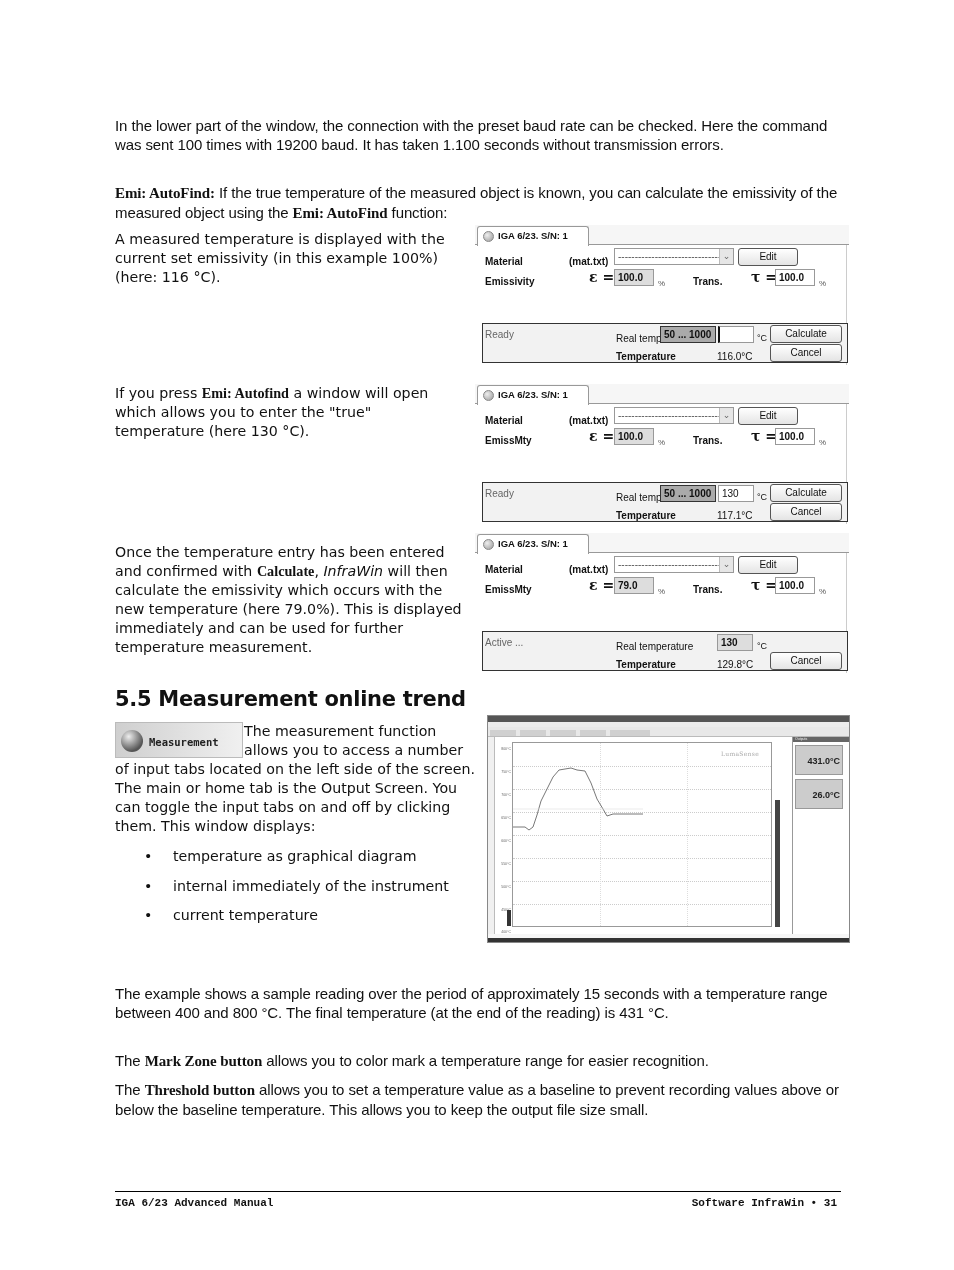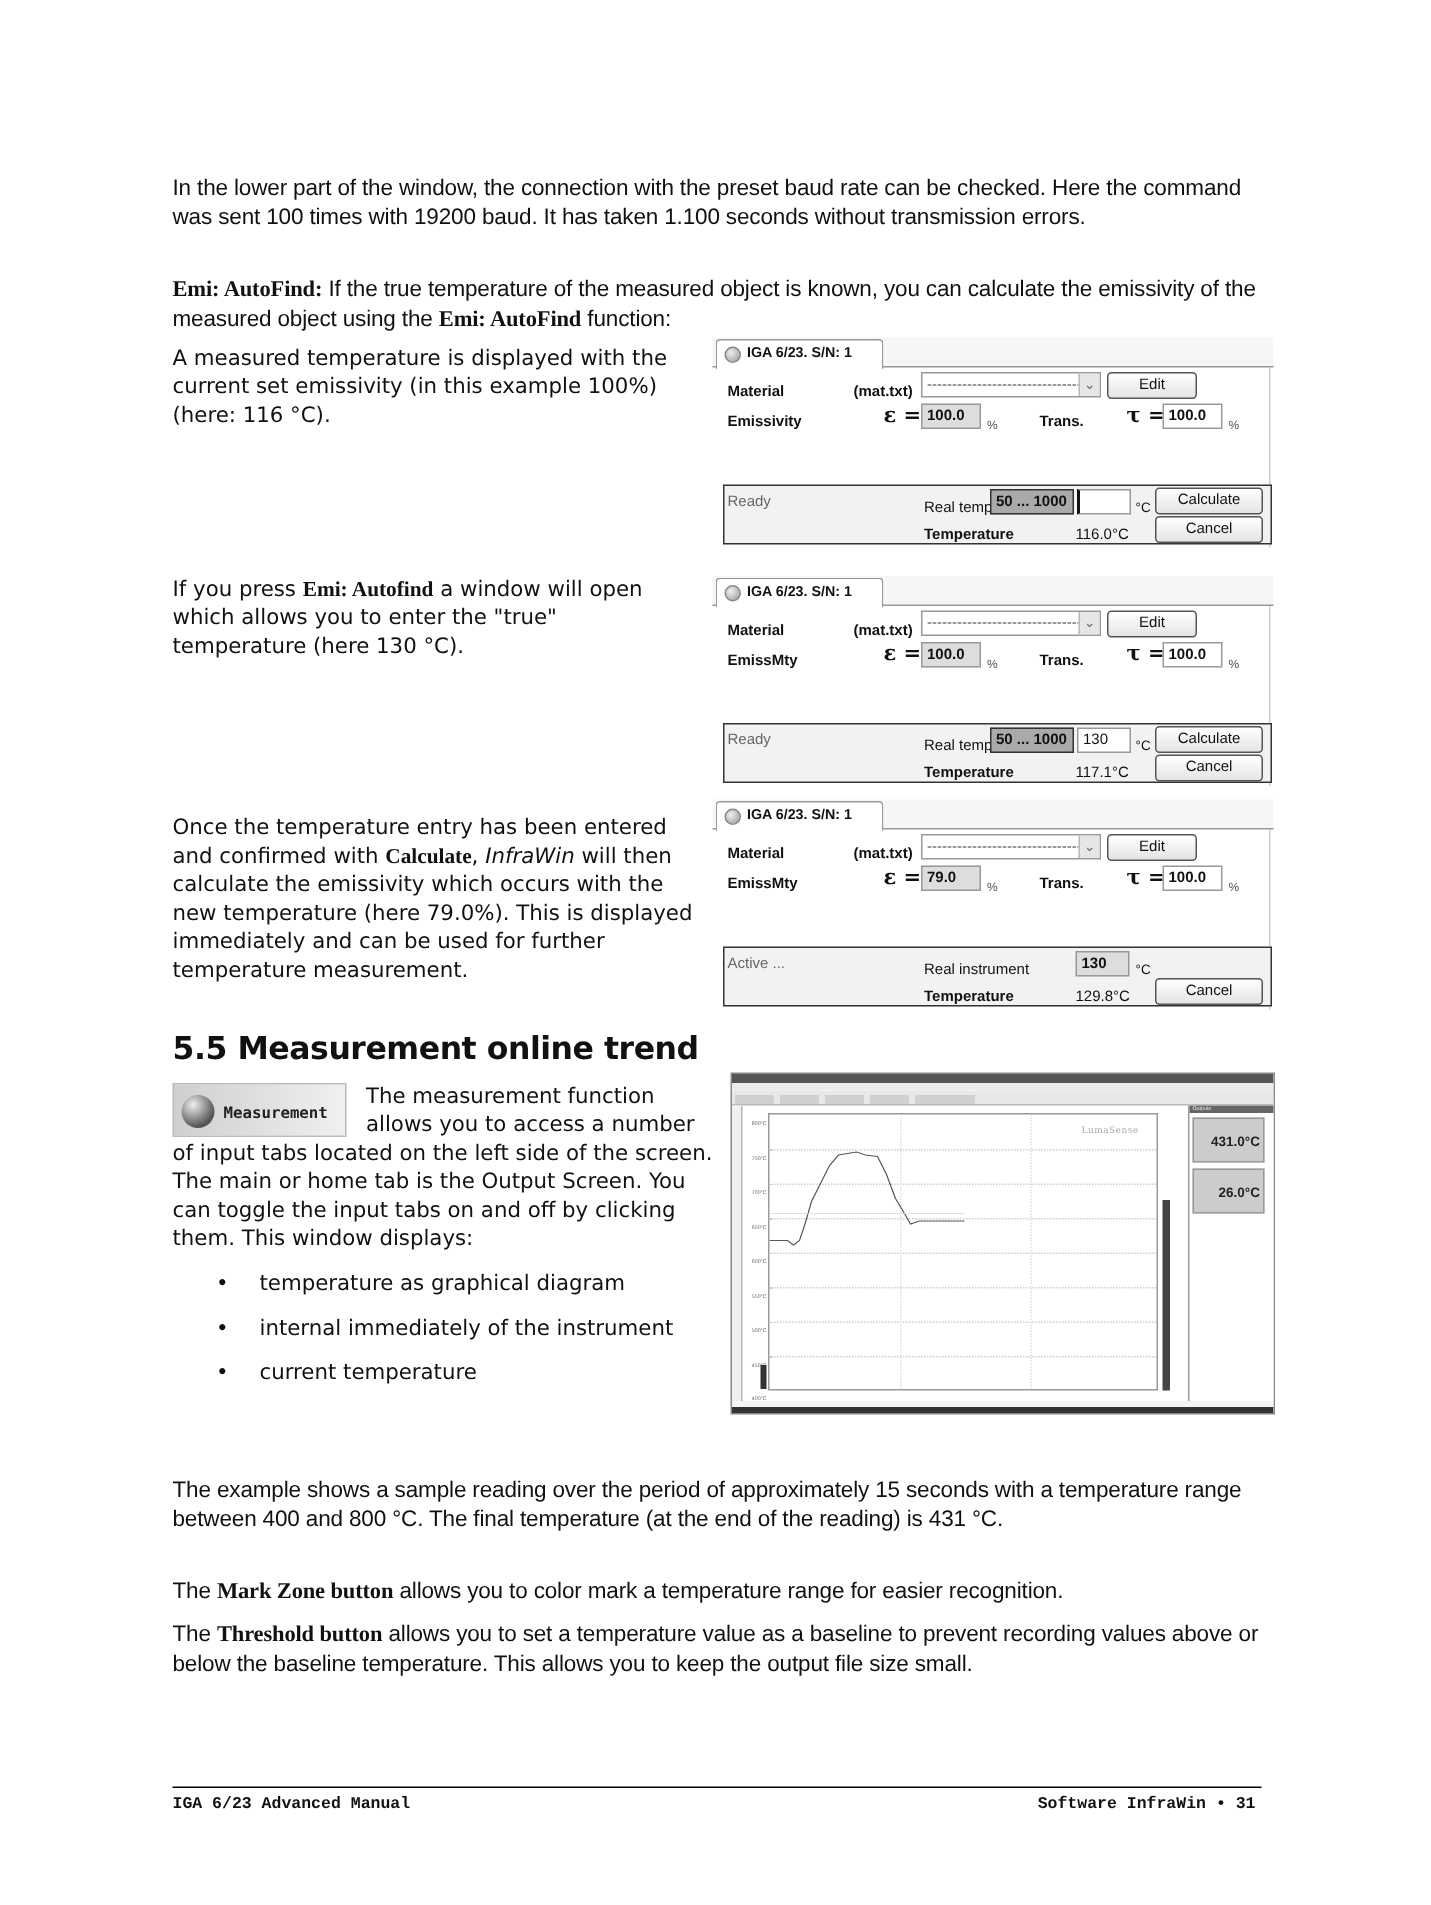--- a/index.html
+++ b/index.html
@@ -23,21 +23,21 @@
   .dlg .btn { position: absolute; height: 18px; border: 1px solid #555; border-radius: 3px; background: linear-gradient(#fff, #e4e4e4); text-align: center; font-size: 10px; line-height: 16px; }
   .dlg .sym { position: absolute; font-family: "DejaVu Serif", serif; font-size: 14px; font-weight: bold; }
   .dlg .status { position: absolute; left: 7px; top: 98px; width: 366px; height: 40px; background: #f2f2f2; border: 1px solid #333; }
   .dlg .status .st { position: absolute; left: 2px; top: 1px; font-size: 10px; color: #666; }
   .dlg .combo-arrow { position: absolute; width: 14px; height: 15px; background: #e6e6e6; border-left: 1px solid #bbb; right: 0; top: 0; font-size: 9px; text-align: center; line-height: 14px; color: #666; }
 
   
   .h2 { position: absolute; left: 115px; top: 685px; font-family: "DejaVu Sans", sans-serif; font-weight: bold; font-size: 21px; line-height: 28px; letter-spacing: -0.3px; }
 
   
-  .mbtn { position: absolute; left: 115px; top: 722px; width: 116px; height: 36px; background: linear-gradient(90deg, #cfcfcf, #f0f0f0); border: 1px solid #bbb; }
+  .mbtn { position: absolute; left: 115px; top: 722px; width: 128px; height: 36px; background: linear-gradient(90deg, #cfcfcf, #f0f0f0); border: 1px solid #bbb; }
   .mbtn .ball { position: absolute; left: 5px; top: 7px; width: 22px; height: 22px; border-radius: 50%; background: radial-gradient(circle at 35% 30%, #eee, #555 70%); }
   .mbtn .t { position: absolute; left: 33px; top: 10px; font-family: "DejaVu Sans Mono", monospace; font-weight: bold; font-size: 10.5px; color: #222; }
 
   ul.bullets { position: absolute; left: 115px; top: 847px; list-style: none; }
   ul.bullets li { position: relative; padding-left: 58px; margin-bottom: 10.5px; }
   ul.bullets li::before { content: "•"; position: absolute; left: 29px; top: 0; }
 
   
   .shot { position: absolute; left: 487px; top: 715px; width: 363px; height: 228px; background: #fff; border: 1px solid #888; overflow: hidden; font-family: "Liberation Sans", sans-serif; font-size: 4px; color: #555; }
   .shot .titlebar { position: absolute; left: 0; top: 0; width: 100%; height: 6px; background: #555; color: #ddd; font-size: 4px; line-height: 6px; padding-left: 3px; }
@@ -148,21 +148,21 @@
     <span class="sym" style="left:114px; top:23px;">ε =</span>
     <div class="fld grey" style="left:139px; top:24px; width:40px;">79.0</div>
     <span class="abs" style="left:183px; top:29px; font-size:8px; color:#555;">%</span>
     <span class="lbl" style="left:218px; top:27px;">Trans.</span>
     <span class="sym" style="left:276px; top:23px;">τ =</span>
     <div class="fld" style="left:300px; top:24px; width:40px;">100.0</div>
     <span class="abs" style="left:344px; top:29px; font-size:8px; color:#555;">%</span>
   </div>
   <div class="status">
     <span class="st">Active ...</span>
-    <span class="lbl" style="left:133px; top:5px; font-weight:normal;">Real instrument</span>
+    <span class="lbl" style="left:133px; top:5px; font-weight:normal;">Real temperature</span>
     <div class="fld grey" style="left:234px; top:2px; width:36px;">130</div>
     <span class="abs" style="left:274px; top:5px; font-size:9px;">°C</span>
     <span class="lbl" style="left:133px; top:23px;">Temperature</span>
     <span class="abs" style="left:234px; top:23px; font-size:10px;">129.8°C</span>
     <div class="btn" style="left:287px; top:20px; width:72px;">Cancel</div>
   </div>
 </div>
 
 <h2 class="h2">5.5  Measurement online trend</h2>
 

